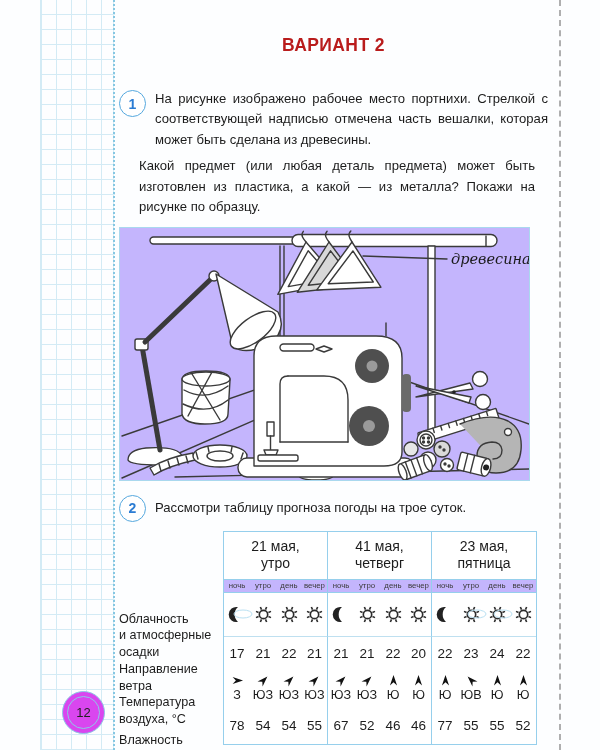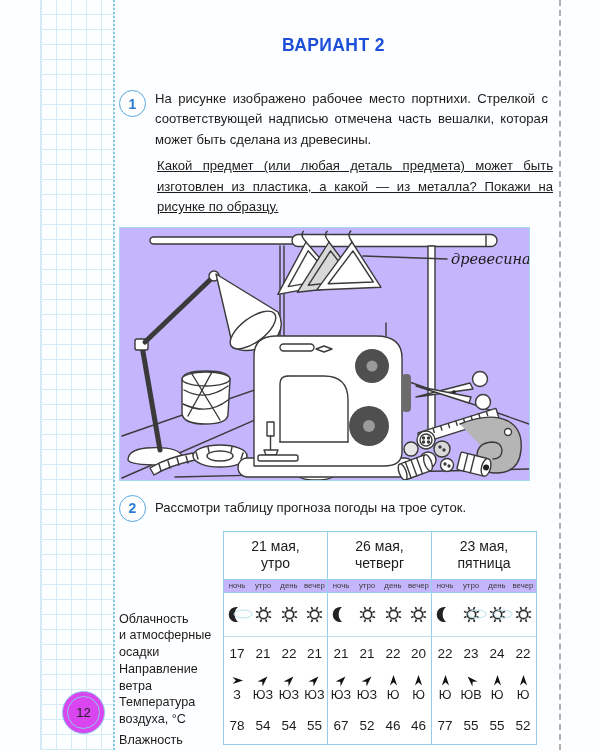--- a/index.html
+++ b/index.html
@@ -4,28 +4,28 @@
 <style>
   html,body{margin:0;padding:0;background:#fff;}
   .page{position:relative;width:600px;height:750px;background:#fdfeff;overflow:hidden;
         font-family:"Liberation Sans",sans-serif;color:#1c1c1c;}
   .gridstrip{position:absolute;top:0;left:40px;width:72px;height:750px;
     background-image:repeating-linear-gradient(0deg,#d3ebf5 0 1px,transparent 1px 15px),
                      repeating-linear-gradient(90deg,#d3ebf5 0 1px,transparent 1px 15px);
     border-left:1px solid #d3ebf5;border-right:2px dotted #86c7e2;}
   .cutline{position:absolute;top:0;left:559px;height:750px;width:0;border-left:2px dashed #9c9c9c;opacity:.8;}
   .main{position:absolute;left:119px;top:0;width:429px;}
-  .title{margin-top:35px;text-align:center;color:#1d4ed8;font-weight:bold;font-size:17.5px;letter-spacing:.4px;}
+  .title{margin-top:35px;text-align:center;color:#b91c1c;font-weight:bold;font-size:17.5px;letter-spacing:.4px;}
   .task{display:flex;gap:9px;align-items:flex-start;}
   .task1{margin-top:33px;}
   .task2{margin-top:13px;}
   .tasknum{flex:0 0 auto;width:25px;height:25px;margin-top:1px;border:1.6px solid #55a8de;border-radius:50%;
     color:#2b7cd3;font-weight:bold;font-size:14px;display:flex;align-items:center;justify-content:center;background:#fff;}
   .tasktext{font-size:13.1px;line-height:1.56;text-align:justify;width:396px;}
-  .p2{margin:6px 0 0 38px;width:396px;font-size:13.1px;line-height:1.56;text-align:justify;text-decoration:underline;}
+  .p2{margin:6px 0 0 20px;width:396px;font-size:13.1px;line-height:1.56;text-align:justify;}
   .figure{margin-top:9px;width:409px;height:252px;border:1.5px solid #a9d8ee;background:#c4b5fd;position:relative;}
   .figure svg{display:block;}
   .intro{font-size:13.1px;line-height:1.56;padding-top:4px;}
   .table-wrap{display:flex;margin-top:9px;}
   .rowlabels{width:104px;display:grid;grid-template-rows:63px 44px 33px 38px 36px;
     font-size:12.6px;line-height:1.3;}
   .rowlabels .lbl{display:flex;flex-direction:column;justify-content:center;margin-top:40px;}
   .weather-table{width:312px;border:1px solid #96cfec;display:grid;
     grid-template-columns:repeat(12,1fr);grid-template-rows:47px 14px 44px 33px 38px 36px;background:#fff;}
   .cell{display:flex;align-items:center;justify-content:center;}
@@ -255,21 +255,21 @@
           <div class="lbl">Направление<br>ветра</div>
           <div class="lbl">Температура<br>воздуха, °С</div>
           <div class="lbl">Влажность<br>воздуха, %</div>
         </div>
       <div class="weather-table">
           <div class="cell day-h day-end">
             <span>21 мая,</span>
             <span>утро</span>
           </div>
           <div class="cell day-h day-end">
-            <span>26 мая,</span>
+            <span>41 мая,</span>
             <span>четверг</span>
           </div>
           <div class="cell day-h">
             <span>23 мая,</span>
             <span>пятница</span>
           </div>
           <div class="cell time-c">ночь</div>
           <div class="cell time-c">утро</div>
           <div class="cell time-c">день</div>
           <div class="cell time-c day-end">вечер</div>

